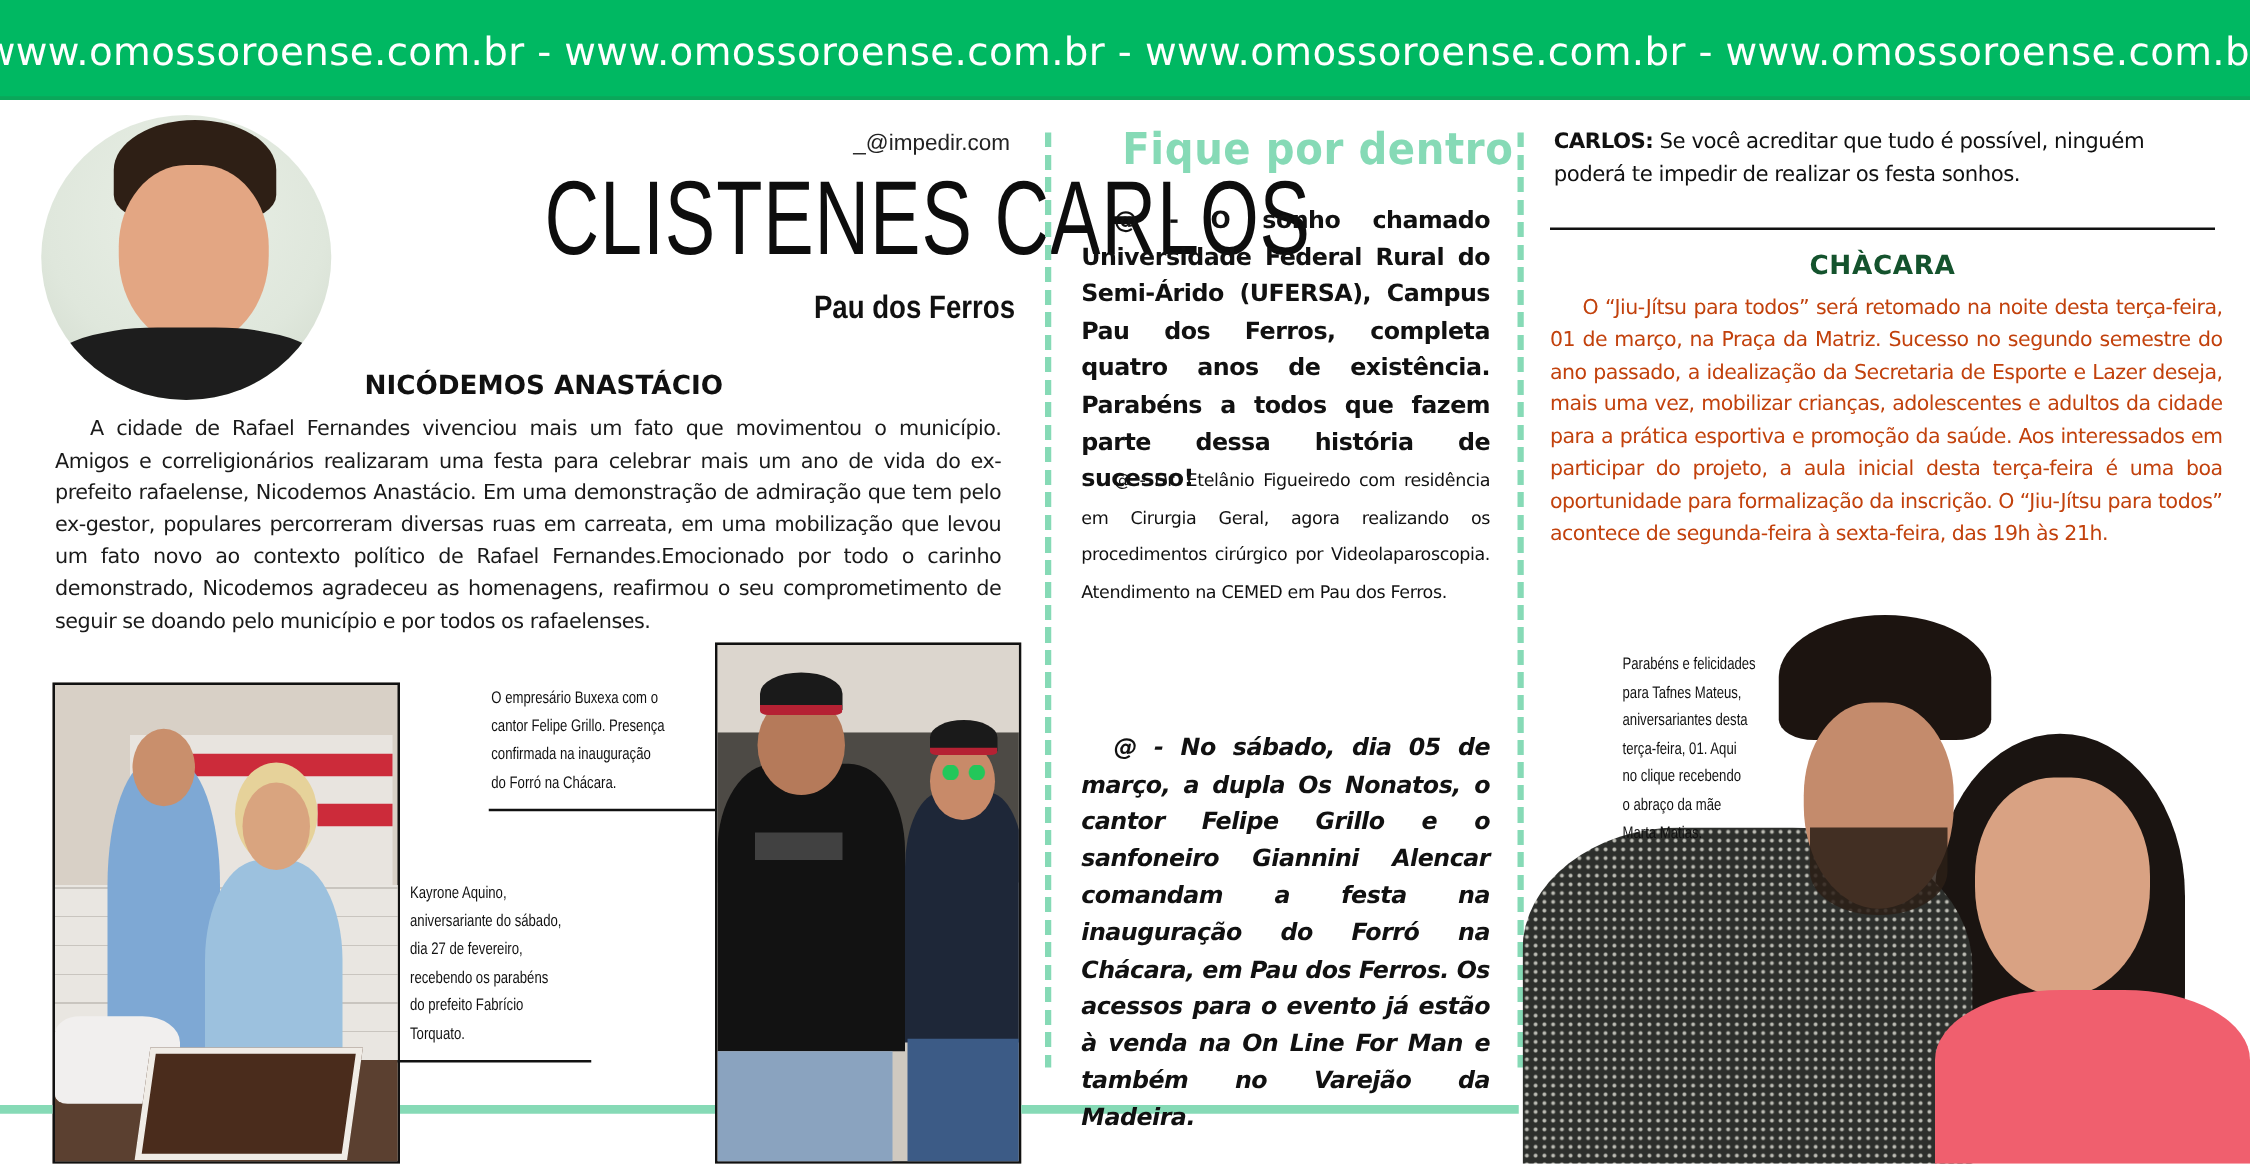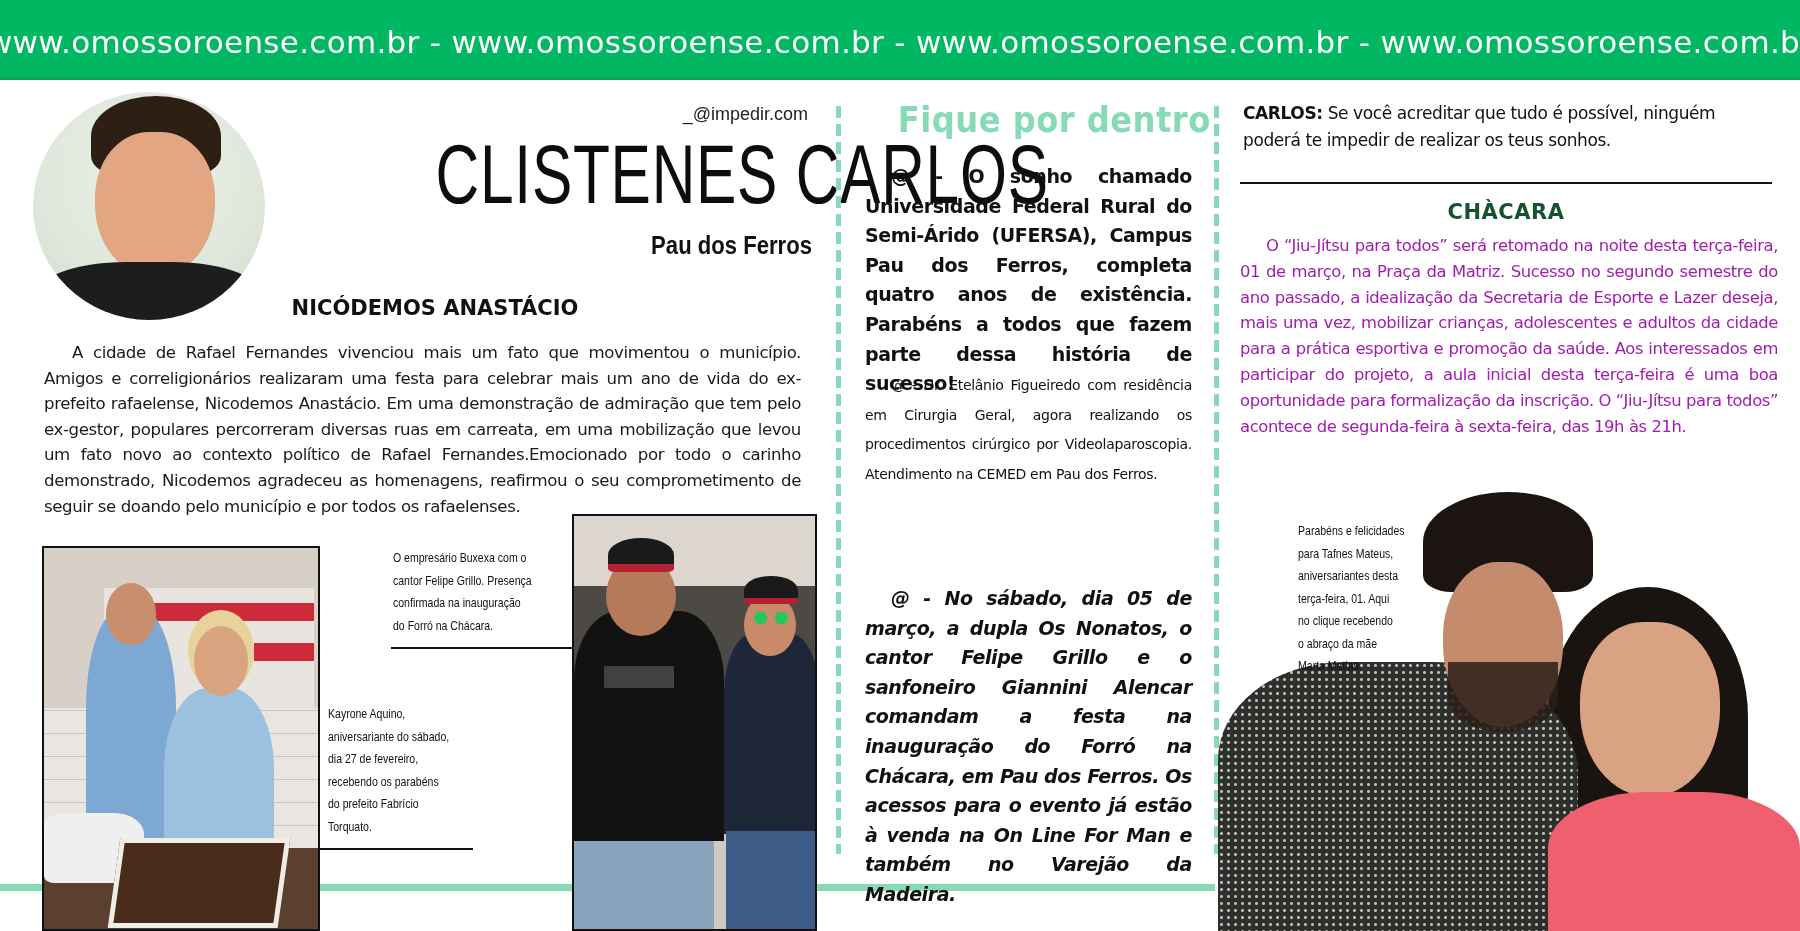--- a/index.html
+++ b/index.html
@@ -38,21 +38,21 @@
       font-family: "Liberation Sans", sans-serif; font-weight: bold; font-size: 26px; color: #111;
       transform: scaleX(0.85); transform-origin: right center; white-space: nowrap;
     }
     .col1-heading {
       position: absolute; left: 230px; top: 296px; width: 410px; text-align: center;
       font-family: "DejaVu Sans", sans-serif; font-weight: bold; font-size: 21px; color: #111;
     }
     .col1-body {
       position: absolute; left: 44px; top: 330px; width: 757px;
       font-family: "DejaVu Sans", sans-serif; font-size: 16.6px; line-height: 25.6px; color: #1a1a1a;
-      text-align: justify; text-indent: 28px; letter-spacing: -0.4px; margin-top: 10px;
+      text-align: justify; text-indent: 28px; letter-spacing: -0.4px;
     }
 
     .photo { position: absolute; border: 2px solid #111; overflow: hidden; }
     .photo-kayrone { left: 42px; top: 546px; width: 278px; height: 385px; background: #d8d0c6; }
     .photo-kayrone .wall-red1 { position: absolute; left: 60px; top: 40px; width: 210px; height: 120px; background: #e8e4df; }
     .photo-kayrone .wall-red2 { position: absolute; left: 80px; top: 55px; width: 190px; height: 18px; background: #cc2b3a; }
     .photo-kayrone .wall-red3 { position: absolute; left: 210px; top: 95px; width: 60px; height: 18px; background: #cc2b3a; }
     .photo-kayrone .tiles { position: absolute; left: 0; top: 160px; width: 278px; height: 140px; background: repeating-linear-gradient(0deg,#e9e6e1 0 22px,#c9c5bf 22px 23px), #ebe8e3; }
     .photo-kayrone .man { position: absolute; left: 42px; top: 60px; width: 90px; height: 250px; background: #7ea8d4; border-radius: 40% 40% 0 0; }
     .photo-kayrone .man-head { position: absolute; left: 62px; top: 35px; width: 50px; height: 62px; background: #c98f6c; border-radius: 50%; }
@@ -115,21 +115,21 @@
       position: absolute; left: 1243px; top: 100px; width: 530px;
       font-family: "DejaVu Sans", sans-serif; font-size: 17px; line-height: 27px; color: #111; letter-spacing: -0.4px;
     }
     .reflita b { font-weight: bold; }
     .chacara-heading {
       position: absolute; left: 1240px; top: 200px; width: 532px; text-align: center;
       font-family: "DejaVu Sans", sans-serif; font-weight: bold; font-size: 21px; color: #14532d; letter-spacing: 0.5px;
     }
     .chacara-body {
       position: absolute; left: 1240px; top: 233px; width: 538px;
-      font-family: "DejaVu Sans", sans-serif; font-size: 16.4px; line-height: 25.8px; color: #a21caf;
+      font-family: "DejaVu Sans", sans-serif; font-size: 16.4px; line-height: 25.8px; color: #c2410c;
       text-align: justify; text-indent: 26px; letter-spacing: -0.4px;
     }
     .photo-tafnes { position: absolute; left: 1218px; top: 492px; width: 582px; height: 439px; overflow: hidden; }
     .photo-tafnes .shirt { position: absolute; left: 0; top: 170px; width: 360px; height: 280px; background: radial-gradient(circle, #bdbdb5 1px, transparent 2px) 0 0/7px 7px, #2d2f2c; border-radius: 35% 40% 0 0; }
     .photo-tafnes .face { position: absolute; left: 225px; top: 70px; width: 120px; height: 165px; background: #c48b6c; border-radius: 45% 45% 50% 50%; }
     .photo-tafnes .hair { position: absolute; left: 205px; top: 0; width: 170px; height: 100px; background: #1c1410; border-radius: 60% 60% 20% 20%; }
     .photo-tafnes .beard { position: absolute; left: 230px; top: 170px; width: 110px; height: 70px; background: #2b1e16; border-radius: 0 0 50% 50%; opacity: 0.85; }
     .photo-tafnes .mom-hair { position: absolute; left: 330px; top: 95px; width: 200px; height: 260px; background: #1a1411; border-radius: 50% 50% 20% 20%; }
     .photo-tafnes .mom-face { position: absolute; left: 362px; top: 130px; width: 140px; height: 175px; background: #d9a283; border-radius: 45% 45% 50% 50%; }
     .photo-tafnes .mom-shirt { position: absolute; left: 330px; top: 300px; width: 252px; height: 140px; background: #f05f6e; border-radius: 40% 40% 0 0; }
@@ -205,21 +205,21 @@
 <div class="greenline gl1"></div>
 <div class="greenline gl2"></div>
 <div class="greenline gl3"></div>
 
 <div class="fique-title">Fique por dentro</div>
 <div class="fique-item bold fi1">@ - O sonho chamado Universidade Federal Rural do Semi-Árido (UFERSA), Campus Pau dos Ferros, completa quatro anos de existência. Parabéns a todos que fazem parte dessa história de sucesso!</div>
 <div class="fique-item fi2">@ - Dr. Etelânio Figueiredo com residência em Cirurgia Geral, agora realizando os procedimentos cirúrgico por Videolaparoscopia. Atendimento na CEMED em Pau dos Ferros.</div>
 <div class="fique-item bold fi3">@ - No sábado, dia 05 de março, a dupla Os Nonatos, o cantor Felipe Grillo e o sanfoneiro Giannini Alencar comandam a festa na inauguração do Forró na Chácara, em Pau dos Ferros. Os acessos para o evento já estão à venda na On Line For Man e também no Varejão da Madeira.</div>
 
 <div class="reflita">
-  <b>CARLOS:</b><span> Se você acreditar que tudo é possível, ninguém poderá te impedir de realizar os teus sonhos.</span>
+  <b>CARLOS:</b><span> Se você acreditar que tudo é possível, ninguém poderá te impedir de realizar os festa sonhos.</span>
 </div>
 <div class="rule rule-reflita"></div>
 <div class="chacara-heading">CHÀCARA</div>
 <div class="chacara-body">O “Jiu-Jítsu para todos” será retomado na noite desta terça-feira, 01 de março, na Praça da Matriz. Sucesso no segundo semestre do ano passado, a idealização da Secretaria de Esporte e Lazer deseja, mais uma vez, mobilizar crianças, adolescentes e adultos da cidade para a prática esportiva e promoção da saúde. Aos interessados em participar do projeto, a aula inicial desta terça-feira é uma boa oportunidade para formalização da inscrição. O “Jiu-Jítsu para todos” acontece de segunda-feira à sexta-feira, das 19h às 21h.</div>
 
 <div class="photo-tafnes">
   <div class="mom-hair"></div>
   <div class="shirt"></div>
   <div class="hair"></div>
   <div class="face"></div>

